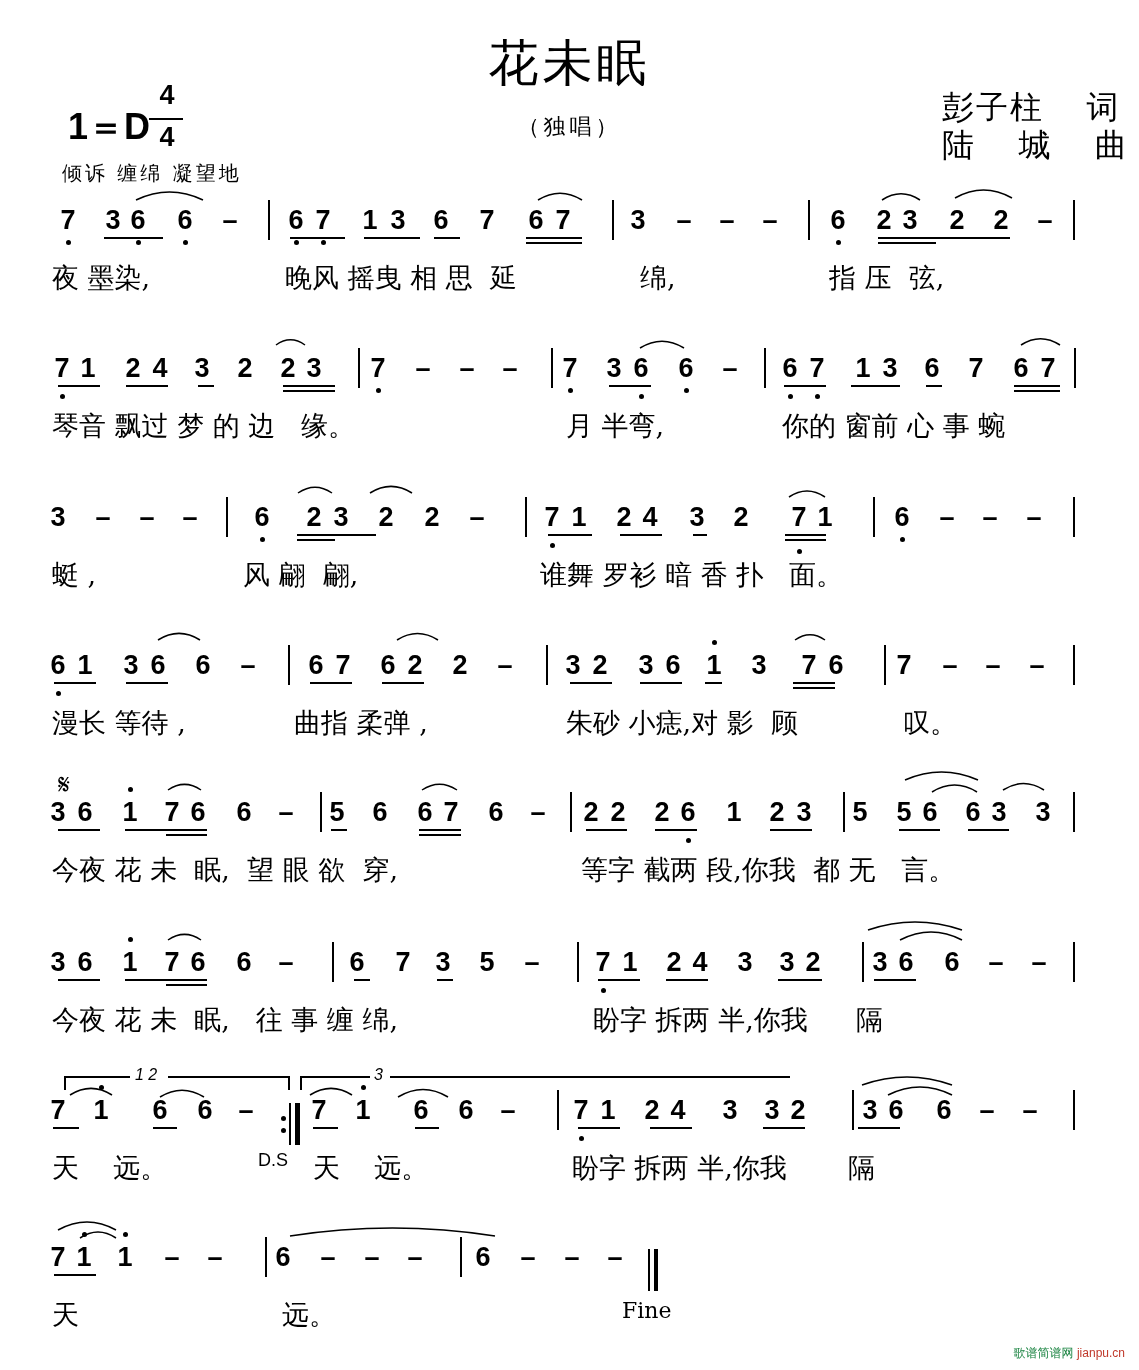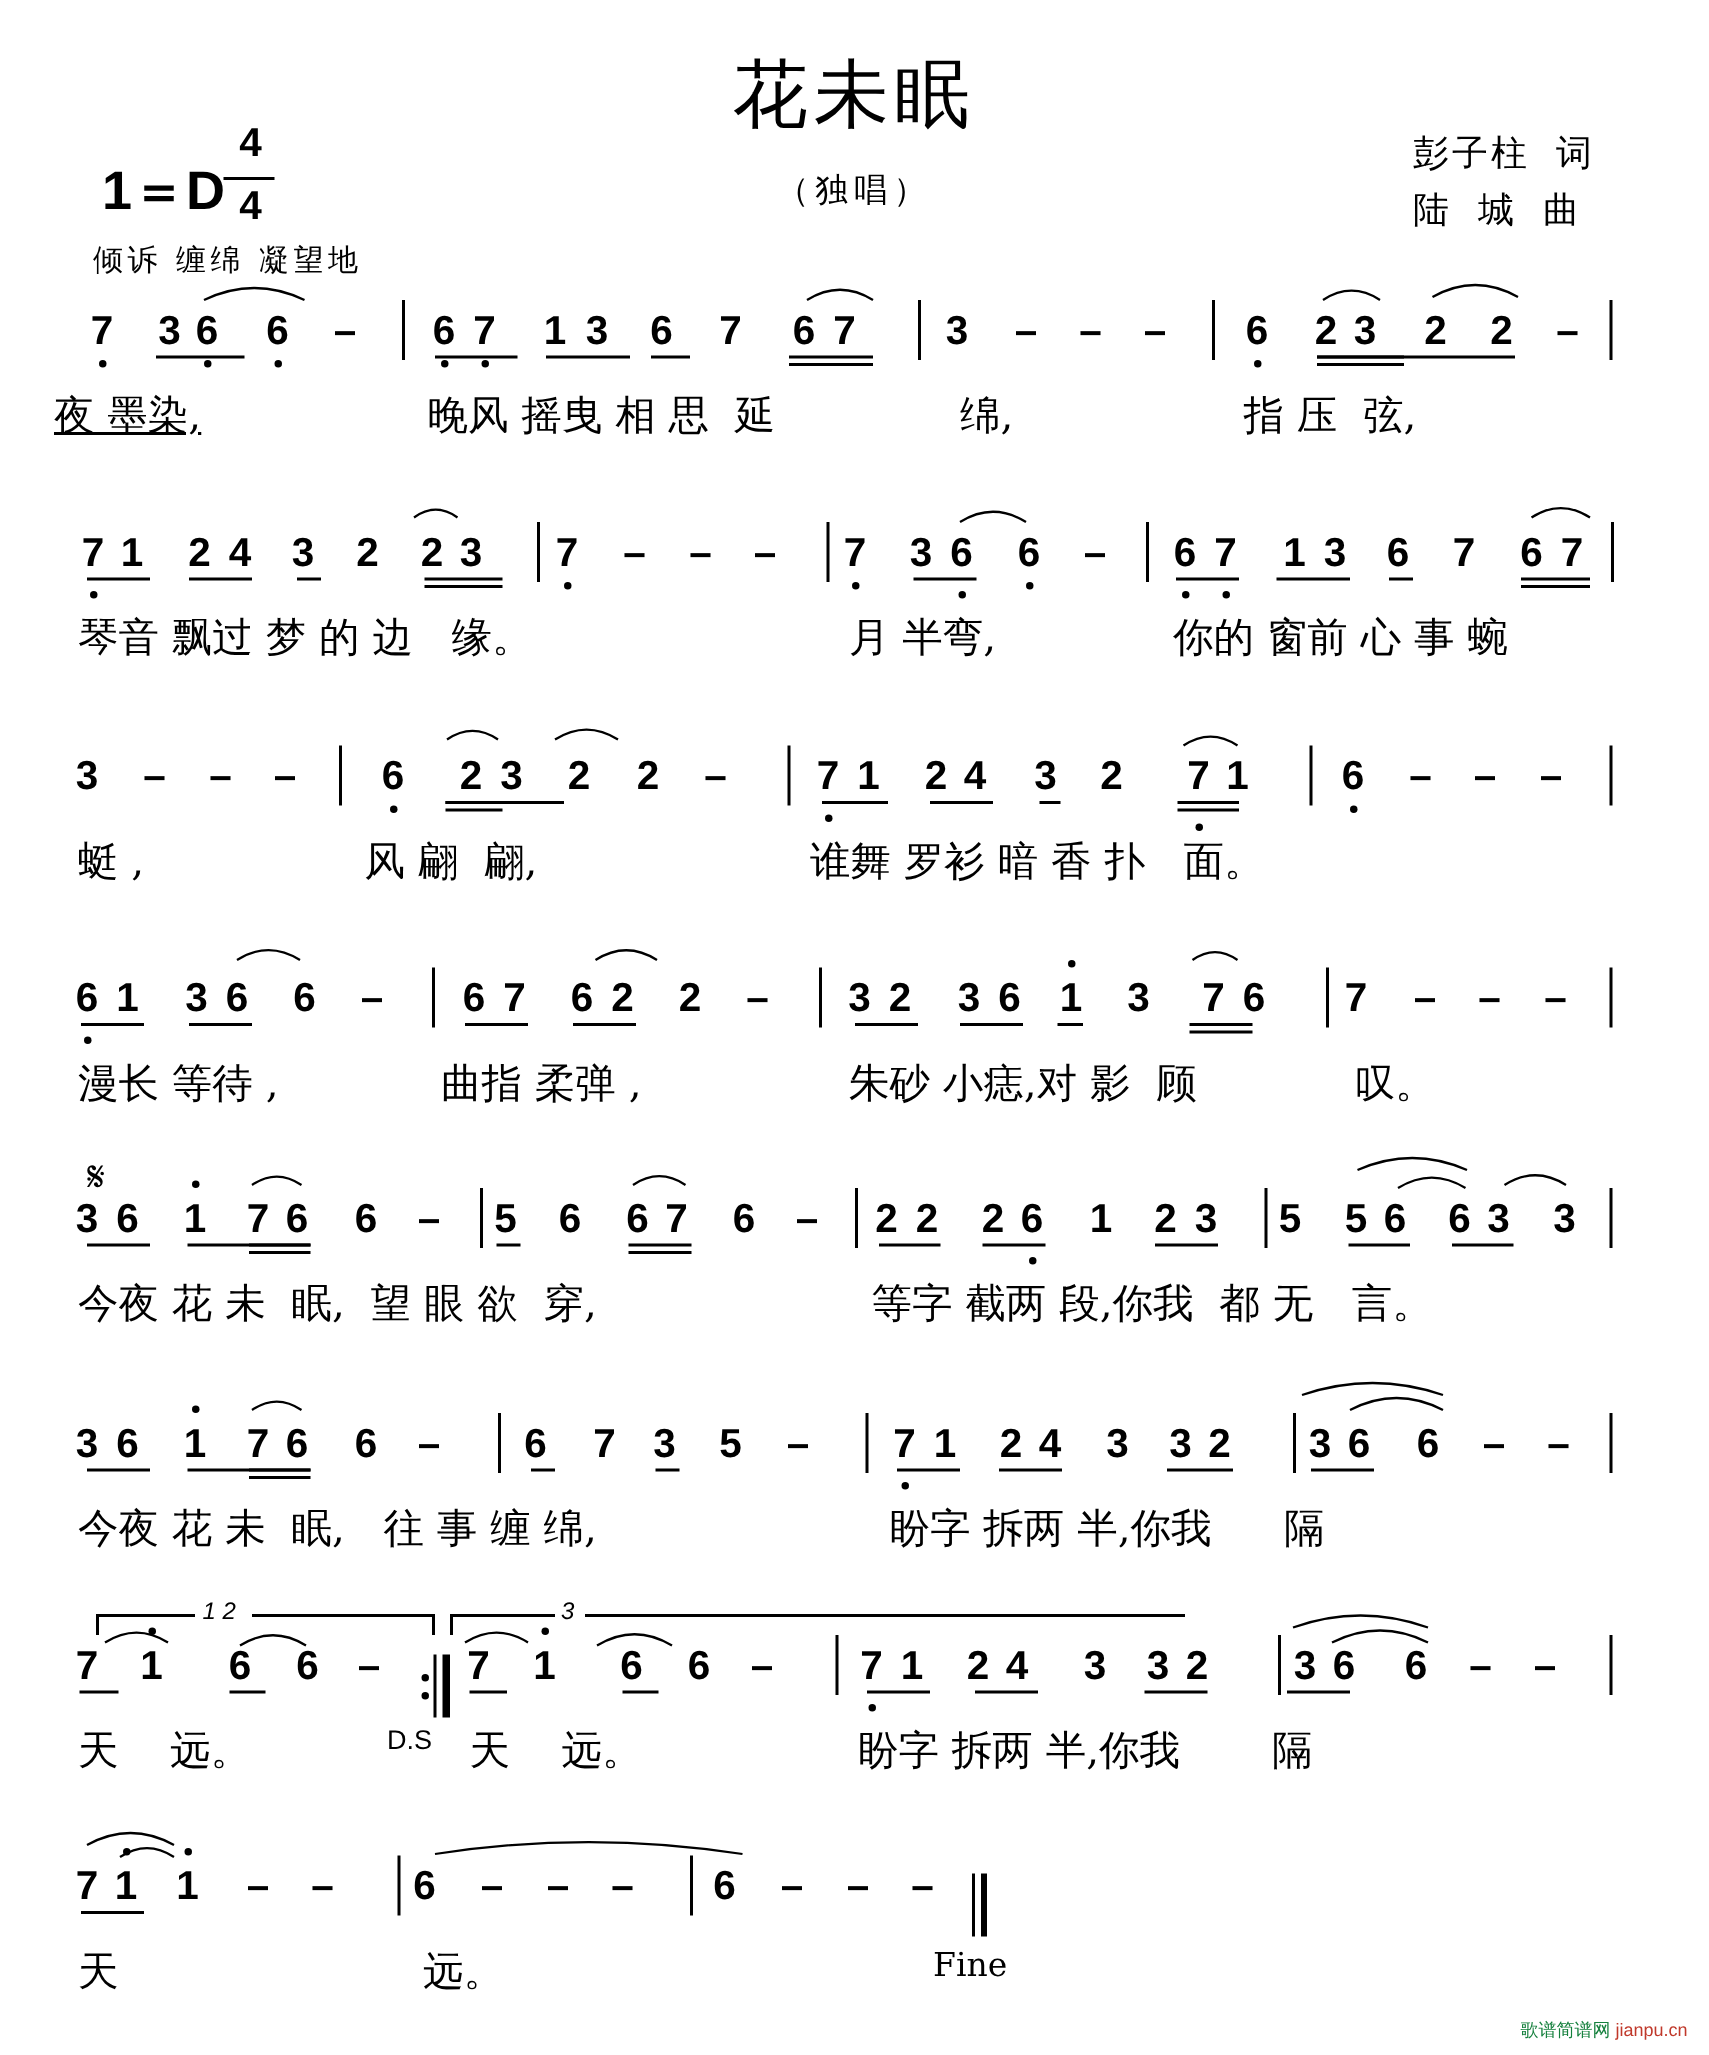--- a/index.html
+++ b/index.html
@@ -1,20 +1,20 @@
 <!DOCTYPE html>
 <html><head>
 <meta charset="utf-8">
 <style>
   html,body{margin:0;padding:0;background:#fff;}
   body{width:1139px;height:1370px;position:relative;overflow:hidden;font-family:"Liberation Sans","DejaVu Sans",sans-serif;color:#000;}
   .abs{position:absolute;}
   .title{left:0;width:1139px;top:30px;text-align:center;font-family:"DejaVu Sans",sans-serif;font-size:50px;letter-spacing:4px;}
   .subtitle{left:0;width:1139px;top:112px;text-align:center;font-family:"DejaVu Serif",serif;font-size:22px;letter-spacing:4px;}
-  .credit{left:942px;font-family:Liberation Sans, sans-serif;font-size:24px;letter-spacing:2px;white-space:pre;}
+  .credit{left:942px;font-family:Liberation Mono, monospace;font-size:32px;letter-spacing:2px;white-space:pre;}
   .key{left:68px;top:103px;font-size:36px;font-weight:bold;}
   .ts{left:152px;width:30px;text-align:center;font-size:27px;font-weight:bold;}
   .tsline{left:149px;top:118px;width:34px;height:2px;background:#000;}
   .expr{left:62px;top:160px;font-family:"DejaVu Serif",serif;font-size:20px;letter-spacing:3px;text-align:center;}
   .note{position:absolute;font-size:27px;font-weight:bold;width:20px;text-align:center;line-height:30px;}
   .dash{position:absolute;font-size:27px;font-weight:bold;width:20px;text-align:center;line-height:30px;}
   .bar{position:absolute;width:2px;height:40px;background:#000;}
   .ul{position:absolute;height:2px;background:#000;}
   .dot{position:absolute;width:5px;height:5px;border-radius:50%;background:#000;}
   .lyric{position:absolute;font-family:"DejaVu Serif",serif;font-size:27px;white-space:pre;line-height:32px;}
@@ -73,21 +73,21 @@
     <div class="bar" style="left: 1073px; top: 200px;"></div>
     <div class="ul" style="left: 104px; top: 237px; width: 59px;"></div>
     <div class="ul" style="left: 290px; top: 237px; width: 55px;"></div>
     <div class="ul" style="left: 364px; top: 237px; width: 56px;"></div>
     <div class="ul" style="left: 434px; top: 237px; width: 26px;"></div>
     <div class="ul" style="left: 526px; top: 237px; width: 56px;"></div>
     <div class="ul" style="left: 526px; top: 242px; width: 56px;"></div>
     <div class="ul" style="left: 878px; top: 237px; width: 58px;"></div>
     <div class="ul" style="left: 878px; top: 242px; width: 58px;"></div>
     <div class="ul" style="left: 878px; top: 237px; width: 132px;"></div>
-    <div class="lyric" style="left: 36px; top: 262px; text-decoration: underline;">夜 墨染,</div>
+    <div class="lyric" style="left: 52px; top: 262px;">夜 墨染,</div>
     <div class="lyric" style="left: 285px; top: 262px;">晚风 摇曳 相 思  延</div>
     <div class="lyric" style="left: 640px; top: 262px;">绵,</div>
     <div class="lyric" style="left: 829px; top: 262px;">指 压  弦,</div>
     <div class="note" style="left: 52px; top: 353px;">7</div>
     <div class="dot" style="left: 60px; top: 394px;"></div>
     <div class="note" style="left: 78px; top: 353px;">1</div>
     <div class="note" style="left: 123px; top: 353px;">2</div>
     <div class="note" style="left: 150px; top: 353px;">4</div>
     <div class="note" style="left: 192px; top: 353px;">3</div>
     <div class="note" style="left: 235px; top: 353px;">2</div>

